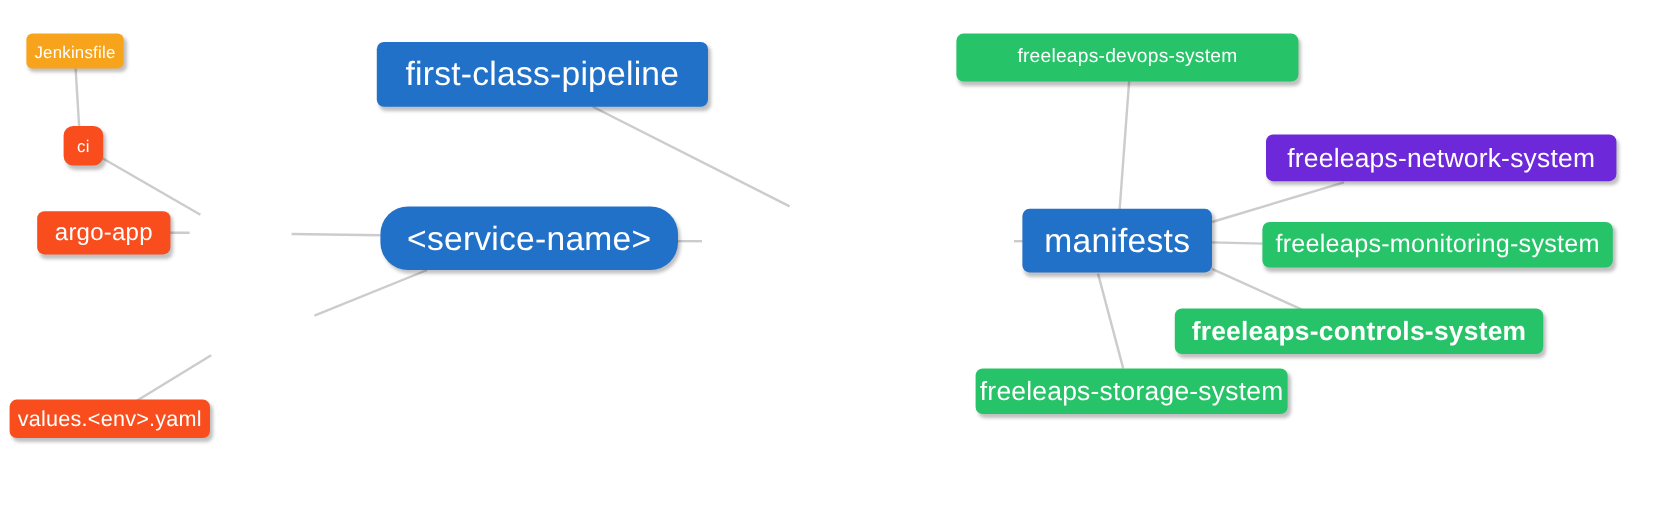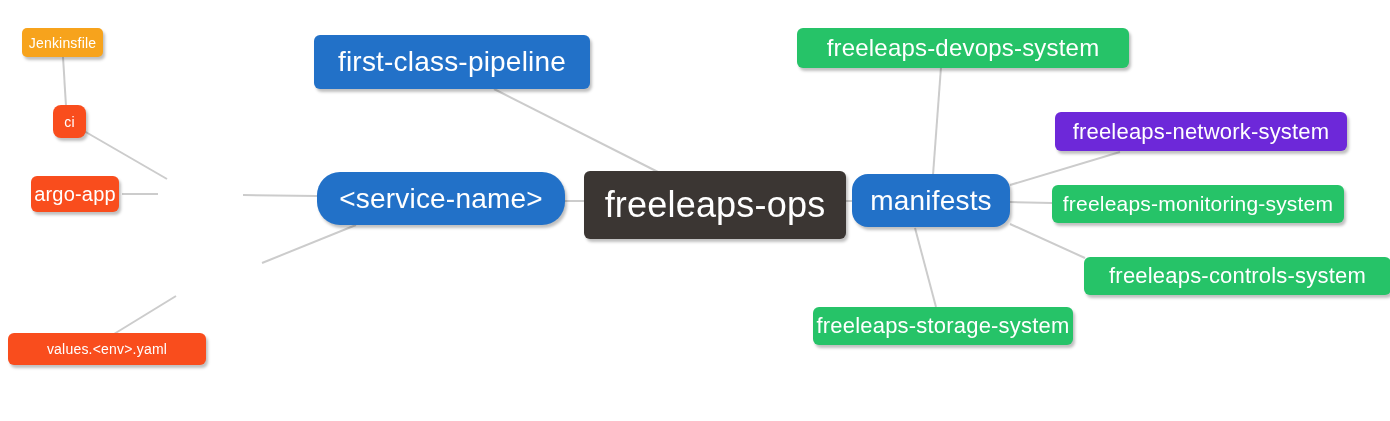--- a/index.html
+++ b/index.html
@@ -49,37 +49,36 @@
       <line x1="1010" y1="202" x2="1052" y2="203"></line>
       <line x1="1010" y1="224" x2="1085" y2="258"></line>
       <line x1="915" y1="228" x2="936" y2="307"></line>
     </g>
   </svg>
 
   <div class="node small-radius" style="left: 22px; top: 28px; width: 81px; height: 29px; font-size: 14px; background-color: rgb(247, 163, 28);">Jenkinsfile</div>
 
   <div class="node big-radius" style="left: 53px; top: 105px; width: 33px; height: 33px; font-size: 14px; background-color: rgb(249, 77, 29);">ci</div>
 
-  <div class="node" style="left: 31px; top: 176px; width: 88px; height: 36px; font-size: 20px; background-color: rgb(249, 77, 29);">argo-app</div>
+  <div class="node" style="left: 31px; top: 176px; width: 111px; height: 36px; font-size: 20px; background-color: rgb(249, 77, 29);">argo-app</div>
 
 
   <div class="node" style="left: 314px; top: 35px; width: 276px; height: 54px; font-size: 28px; background-color: rgb(34, 113, 200);">first-class-pipeline</div>
 
   <div class="node" style="left: 317px; top: 172px; width: 248px; height: 53px; font-size: 28px; background-color: rgb(34, 113, 200); border-radius: 23px;">&lt;service-name&gt;</div>
 
-  <div class="node" style="left: 584px; top: 171px; width: 262px; height: 68px; font-size: 36px; background-color: rgb(59, 54, 51);">freeleaps-ops</div>
 
-  <div class="node" style="left: 852px; top: 174px; width: 158px; height: 53px; font-size: 28px; background-color: rgb(34, 113, 200); border-radius: 16px;">manifests</div>
+  <div class="node" style="left: 852px; top: 174px; width: 158px; height: 53px; font-size: 28px; background-color: rgb(34, 113, 200);">manifests</div>
 
-  <div class="node" style="left: 797px; top: 28px; width: 332px; height: 40px; font-size: 24px; background-color: rgb(38, 195, 104);">freeleaps-devops-system</div>
+  <div class="node" style="left: 797px; top: 28px; width: 285px; height: 40px; font-size: 16px; background-color: rgb(38, 195, 104);">freeleaps-devops-system</div>
 
   <div class="node" style="left: 1055px; top: 112px; width: 292px; height: 39px; font-size: 22px; background-color: #6d28d9;">freeleaps-network-system</div>
 
   <div class="node" style="left: 1052px; top: 185px; width: 292px; height: 38px; font-size: 21px; background-color: rgb(38, 195, 104);">freeleaps-monitoring-system</div>
 
-  <div class="node" style="left: 1084px; top: 257px; width: 307px; height: 38px; font-size: 22px; background-color: rgb(38, 195, 104);">freeleaps-controls-system</div>
+  <div class="node" style="left: 979px; top: 257px; width: 307px; height: 38px; font-size: 22px; background-color: rgb(38, 195, 104); font-weight: bold;">freeleaps-controls-system</div>
 
   <div class="node" style="left: 813px; top: 307px; width: 260px; height: 38px; font-size: 22px; background-color: rgb(38, 195, 104);">freeleaps-storage-system</div>
 
 
-  <div class="node" style="left: 8px; top: 333px; width: 198px; height: 32px; font-size: 14px; background-color: rgb(249, 77, 29);">values.&lt;env&gt;.yaml</div>
+  <div class="node" style="left: 8px; top: 333px; width: 167px; height: 32px; font-size: 18px; background-color: rgb(249, 77, 29);">values.&lt;env&gt;.yaml</div>
 
 </div>
 
 </body></html>

